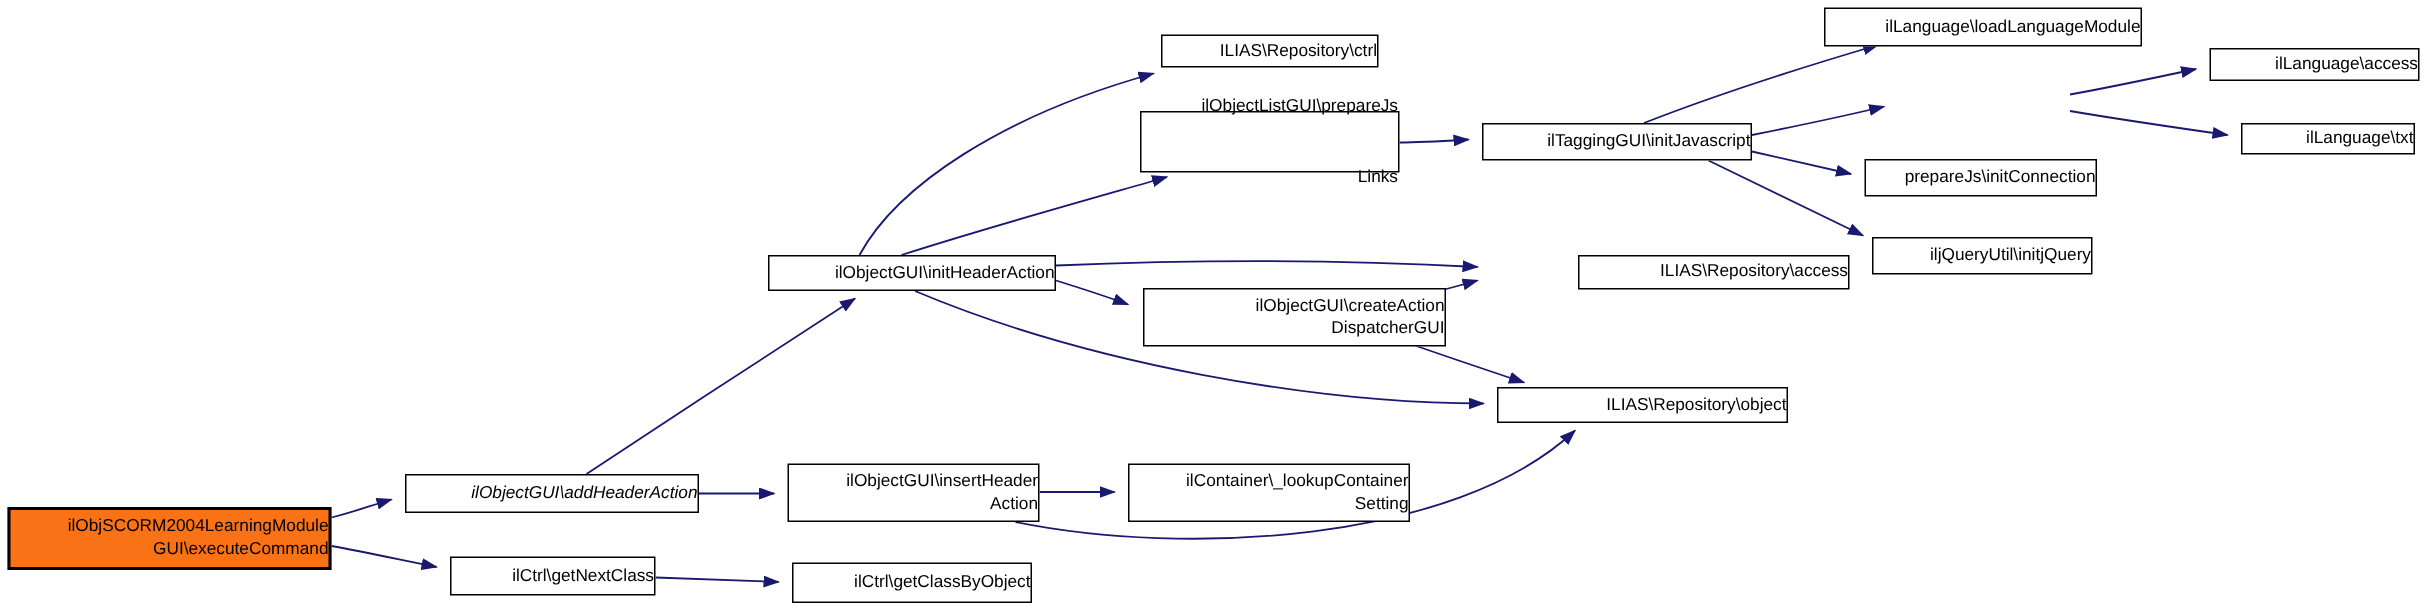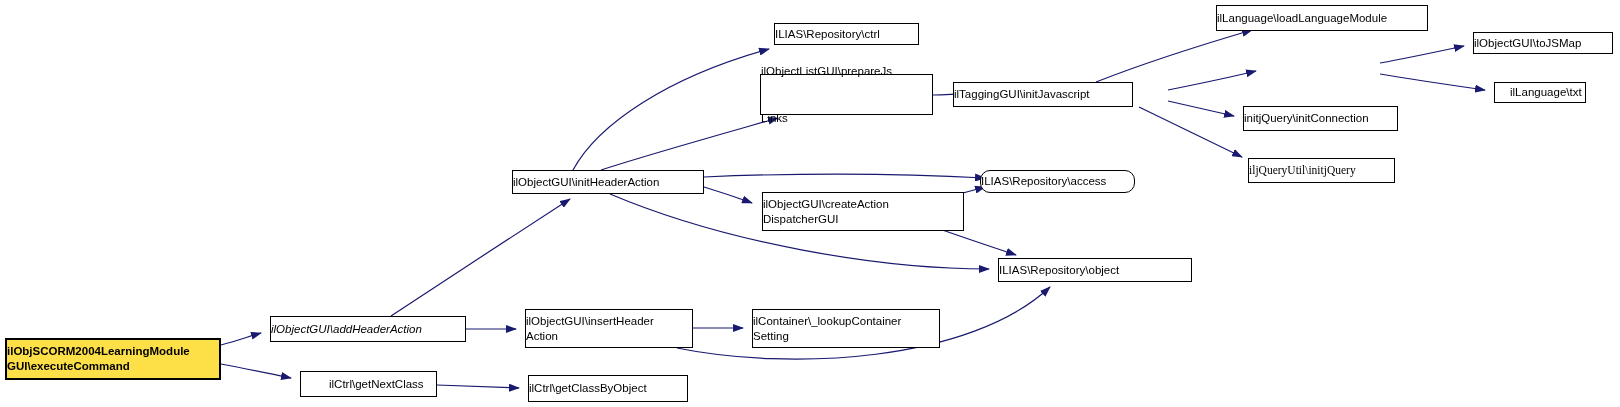--- a/index.html
+++ b/index.html
@@ -33,33 +33,32 @@
     width: 1620px;
     height: 407px;
   }
   .node {
     position: absolute;
     box-sizing: border-box;
     background: #ffffff;
     border: 1.2px solid #000000;
     display: flex;
     flex-direction: column;
-    align-items: flex-start;
+    align-items: flex-end;
     justify-content: center;
     font-size: 11.5px;
     line-height: 1.28;
     color: #000000;
     white-space: nowrap;
     text-align: center;
     cursor: pointer;
   }
   .node.highlight {
-    background: #fde047;
+    background: #f97316;
     border-width: 2px;
-    font-weight: bold;
   }
 </style>
 </head>
 <body>
 
 <div class="canvas">
   <svg class="edge-layer" width="1620" height="407" viewBox="0 0 1620 407" xmlns="http://www.w3.org/2000/svg">
     <defs>
       <marker id="arrowhead" markerUnits="userSpaceOnUse" markerWidth="11" markerHeight="8" refX="10" refY="4" orient="auto">
         <path d="M0,0 L11,4 L0,8 z" fill="#191970"></path>
@@ -118,38 +117,38 @@
         <span>ilObjectGUI\createAction</span>
         <span>DispatcherGUI</span>
       </div>
       <div class="node" style="left: 774px; top: 23px; width: 145px; height: 22px;">
         <span>ILIAS\Repository\ctrl</span>
       </div>
       <div class="node" style="left: 760px; top: 74px; width: 173px; height: 41px; gap: 32px;">
         <span>ilObjectListGUI\prepareJs</span>
         <span>Links</span>
       </div>
-      <div class="node" style="left: 953px; top: 82px; width: 180px; height: 25px;">
+      <div class="node" style="left: 988px; top: 82px; width: 180px; height: 25px;">
         <span>ilTaggingGUI\initJavascript</span>
       </div>
-      <div class="node" style="left: 980px; top: 170px; width: 155px; height: 23px; border-radius: 10px;">
+      <div class="node" style="left: 1052px; top: 170px; width: 181px; height: 23px;">
         <span>ILIAS\Repository\access</span>
       </div>
       <div class="node" style="left: 998px; top: 258px; width: 194px; height: 24px;">
         <span>ILIAS\Repository\object</span>
       </div>
       <div class="node" style="left: 1216px; top: 5px; width: 212px; height: 26px;">
         <span>ilLanguage\loadLanguageModule</span>
       </div>
       <div class="node" style="left: 1473px; top: 32px; width: 140px; height: 22px;">
-        <span>ilObjectGUI\toJSMap</span>
+        <span>ilLanguage\access</span>
       </div>
-      <div class="node" style="left: 1494px; top: 82px; width: 92px; height: 21px; padding-left: 15px;">
+      <div class="node" style="left: 1494px; top: 82px; width: 116px; height: 21px; padding-left: 15px;">
         <span>ilLanguage\txt</span>
       </div>
       <div class="node" style="left: 1243px; top: 106px; width: 155px; height: 25px;">
-        <span>initjQuery\initConnection</span>
+        <span>prepareJs\initConnection</span>
       </div>
-      <div class="node" style="left: 1248px; top: 158px; width: 147px; height: 25px; font-family: Liberation Serif, serif;">
+      <div class="node" style="left: 1248px; top: 158px; width: 147px; height: 25px;">
         <span>iljQueryUtil\initjQuery</span>
       </div>
     </div>
 </div>
 
 </body></html>

